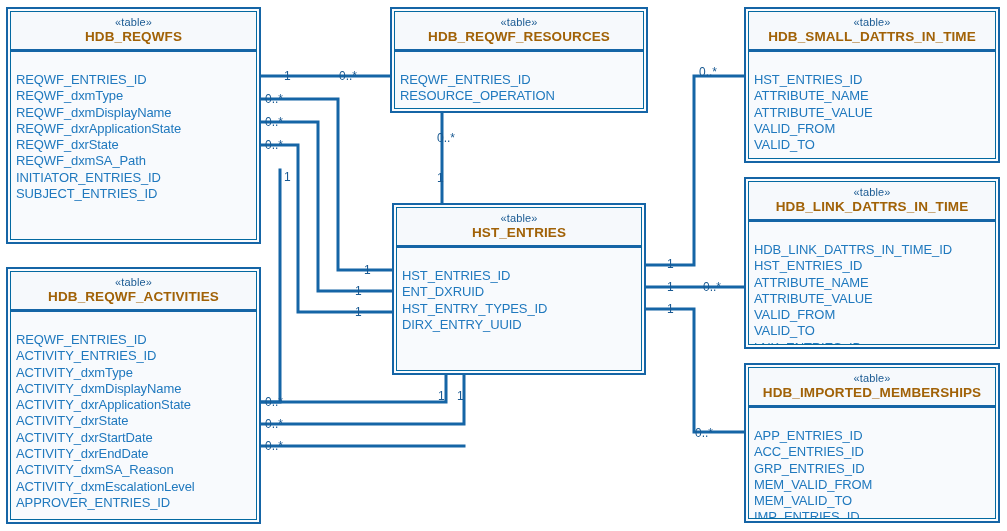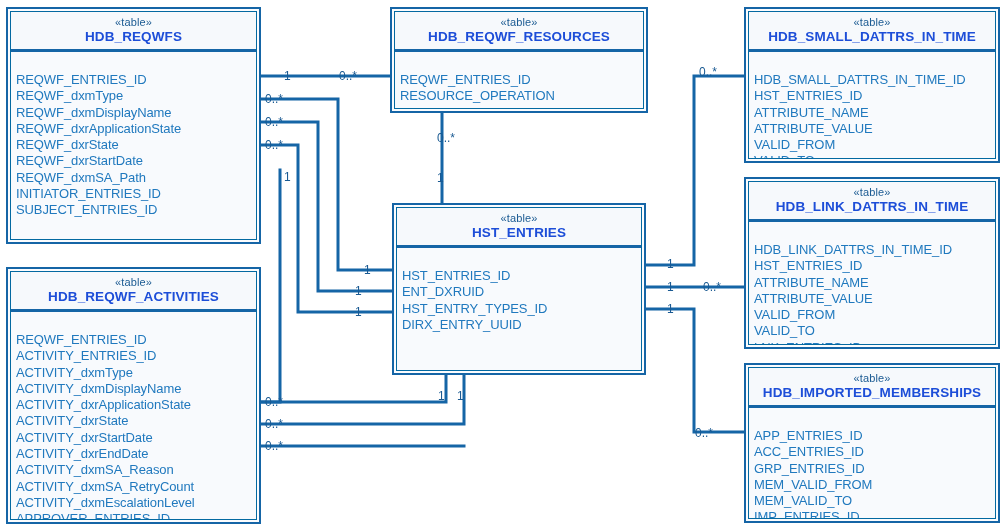--- a/index.html
+++ b/index.html
@@ -62,21 +62,21 @@
   }
   .stereo {
     font-size: 11px;
     color: #1a5a92;
     line-height: 14px;
     letter-spacing: 0.1px;
   }
   .tname {
     font-size: 13.5px;
     font-weight: bold;
-    color: #1d4ed8;
+    color: #a16207;
     line-height: 16px;
     letter-spacing: 0.1px;
   }
   .tbody {
     flex: 1 1 auto;
     padding: 20px 0 2px 5px;
     overflow: hidden;
   }
   .attr {
     font-size: 13px;
@@ -137,21 +137,20 @@
           <div class="thead" style="height: 40px;">
             <div class="stereo">«table»</div>
             <div class="tname">HDB_REQWFS</div>
           </div>
           <div class="tbody">
             <div class="attr">REQWF_ENTRIES_ID</div>
             <div class="attr">REQWF_dxmType</div>
             <div class="attr">REQWF_dxmDisplayName</div>
             <div class="attr">REQWF_dxrApplicationState</div>
             <div class="attr">REQWF_dxrState</div>
-            <div class="attr">REQWF_dxrStartDate</div>
             <div class="attr">REQWF_dxmSA_Path</div>
             <div class="attr">INITIATOR_ENTRIES_ID</div>
             <div class="attr">SUBJECT_ENTRIES_ID</div>
           </div>
         </div>
       </div>
       <div class="tbl" style="left: 390px; top: 7px; width: 258px; height: 106px;">
         <div class="tbl-inner">
           <div class="thead" style="height: 40px;">
             <div class="stereo">«table»</div>
@@ -163,21 +162,20 @@
           </div>
         </div>
       </div>
       <div class="tbl" style="left: 744px; top: 7px; width: 256px; height: 156px;">
         <div class="tbl-inner">
           <div class="thead" style="height: 40px;">
             <div class="stereo">«table»</div>
             <div class="tname">HDB_SMALL_DATTRS_IN_TIME</div>
           </div>
           <div class="tbody">
-            <div class="attr">HDB_SMALL_DATTRS_IN_TIME_ID</div>
             <div class="attr">HST_ENTRIES_ID</div>
             <div class="attr">ATTRIBUTE_NAME</div>
             <div class="attr">ATTRIBUTE_VALUE</div>
             <div class="attr">VALID_FROM</div>
             <div class="attr">VALID_TO</div>
           </div>
         </div>
       </div>
       <div class="tbl" style="left: 744px; top: 177px; width: 256px; height: 172px;">
         <div class="tbl-inner">
@@ -219,21 +217,20 @@
           <div class="tbody">
             <div class="attr">REQWF_ENTRIES_ID</div>
             <div class="attr">ACTIVITY_ENTRIES_ID</div>
             <div class="attr">ACTIVITY_dxmType</div>
             <div class="attr">ACTIVITY_dxmDisplayName</div>
             <div class="attr">ACTIVITY_dxrApplicationState</div>
             <div class="attr">ACTIVITY_dxrState</div>
             <div class="attr">ACTIVITY_dxrStartDate</div>
             <div class="attr">ACTIVITY_dxrEndDate</div>
             <div class="attr">ACTIVITY_dxmSA_Reason</div>
-            <div class="attr">ACTIVITY_dxmSA_RetryCount</div>
             <div class="attr">ACTIVITY_dxmEscalationLevel</div>
             <div class="attr">APPROVER_ENTRIES_ID</div>
           </div>
         </div>
       </div>
       <div class="tbl" style="left: 744px; top: 363px; width: 256px; height: 160px;">
         <div class="tbl-inner">
           <div class="thead" style="height: 40px;">
             <div class="stereo">«table»</div>
             <div class="tname">HDB_IMPORTED_MEMBERSHIPS</div>

